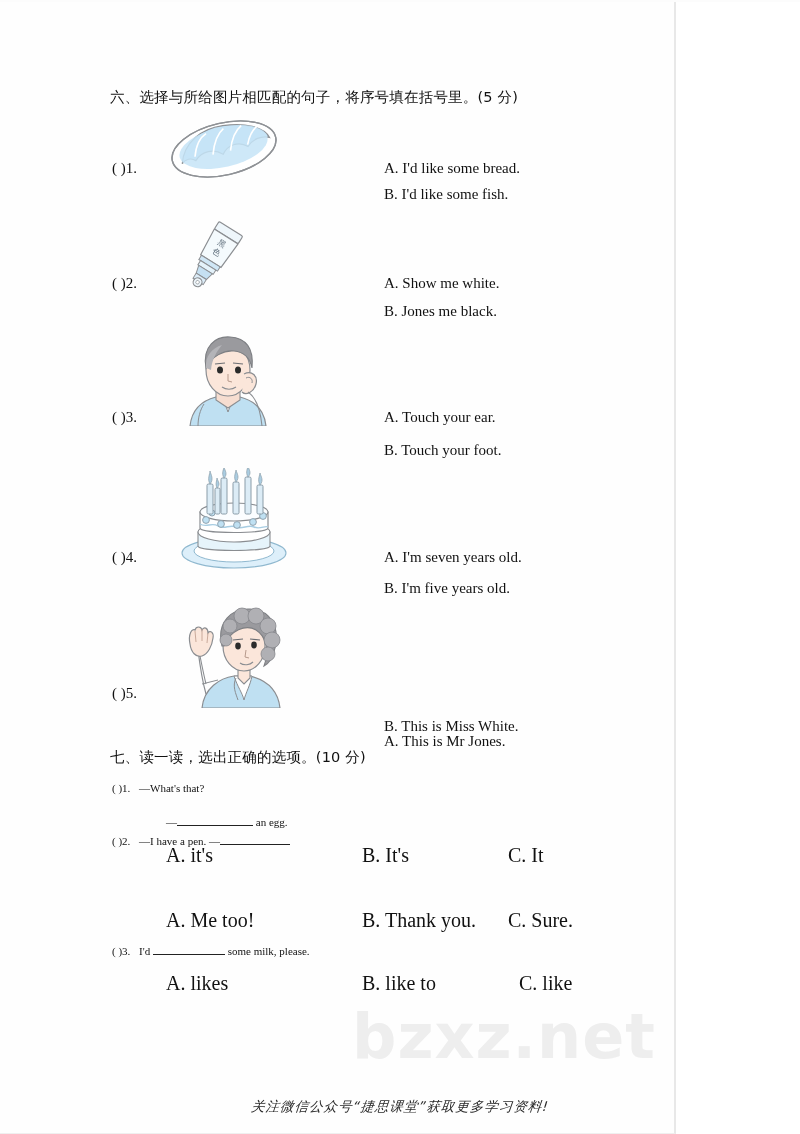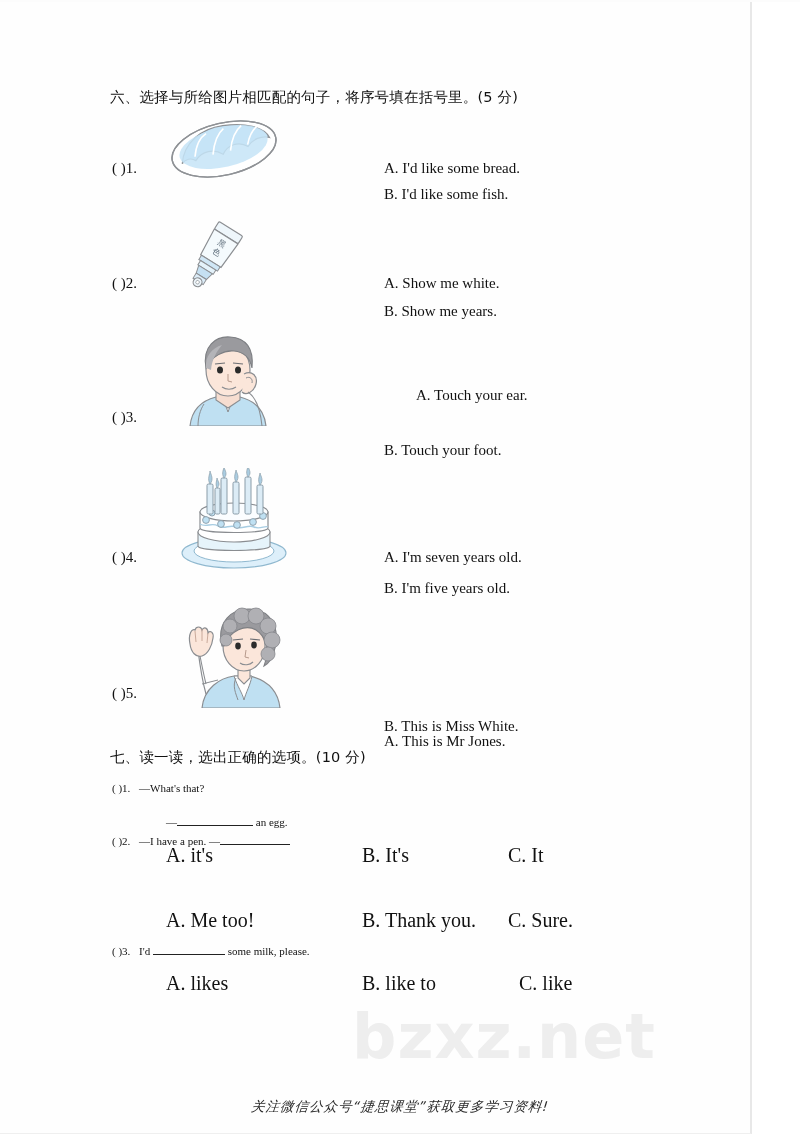--- a/index.html
+++ b/index.html
@@ -12,21 +12,21 @@
     width: 800px;
     height: 1134px;
     position: relative;
     overflow: hidden;
     font-family: "Liberation Serif", "DejaVu Serif", serif;
     color: #1a1a1a;
   }
   .page {
     position: absolute;
     left: 0; top: 0;
-    width: 752px;
+    width: 676px;
     height: 1134px;
     background: #fefefe;
     box-sizing: border-box;
     border-right: 2px solid #e8e8e8;
     border-bottom: 1px solid #efefef;
   }
   .paper-edge-top {
     position: absolute;
     left: 0; top: 0;
     width: 800px; height: 2px;
@@ -150,21 +150,21 @@
           <path d="M30 54 L46 54 L44 62 L32 62 Z" fill="#c5e0f2" stroke="#8b8e92" stroke-width="1"></path>
           <rect x="32" y="62" width="12" height="6" fill="#dcecf7" stroke="#8b8e92" stroke-width="1"></rect>
           <circle cx="38" cy="69" r="4.4" fill="#eef6fb" stroke="#8b8e92" stroke-width="1.2"></circle>
           <circle cx="38" cy="69" r="1.8" fill="#ffffff" stroke="#9aa0a5" stroke-width="0.8"></circle>
           <text x="38" y="26" font-family="DejaVu Sans, sans-serif" font-size="8" fill="#5a6a78" text-anchor="middle">黑</text>
           <text x="38" y="36" font-family="DejaVu Sans, sans-serif" font-size="8" fill="#5a6a78" text-anchor="middle">色</text>
         </g>
       </svg>
     </div>
     <div class="opt-line" style="left:384px; top:275px;">A. Show me white.</div>
-    <div class="opt-line" style="left:384px; top:303px;">B. Show me years.</div>
+    <div class="opt-line" style="left:384px; top:303px;">B. Jones me black.</div>
 
     <div class="pm-bracket" style="left:112px; top:409px;">(      )3.</div>
     <div class="pm-pic" style="left:182px; top:334px;">
       <svg width="92" height="92" viewBox="0 0 92 92">
         <path d="M8 92 C10 74, 22 66, 34 63 L58 63 C70 66, 82 74, 84 92 Z" fill="#bfe0f2" stroke="#8a8d91" stroke-width="1.2"></path>
         <path d="M40 62 L46 78 L52 62 L48 60 L44 60 Z" fill="#ffffff" stroke="#8a8d91" stroke-width="1"></path>
         <path d="M34 56 L34 66 L46 74 L58 66 L58 56 Z" fill="#f6ddd0" stroke="#8a8d91" stroke-width="1.1"></path>
         <ellipse cx="46" cy="36" rx="22" ry="26" fill="#fbe6da" stroke="#8a8d91" stroke-width="1.2"></ellipse>
         <path d="M24 34 C20 12, 34 2, 48 3 C64 4, 72 14, 70 34 C68 24, 62 18, 52 17
                  C42 16, 30 22, 24 34 Z" fill="#9a9a9e" stroke="#7d7f83" stroke-width="1.1"></path>
@@ -174,21 +174,21 @@
         <path d="M33 30 L43 29" stroke="#6c6e72" stroke-width="1.2" fill="none"></path>
         <path d="M51 29 L61 30" stroke="#6c6e72" stroke-width="1.2" fill="none"></path>
         <path d="M46 40 L46 47 L50 48" stroke="#b79a8c" stroke-width="1" fill="none"></path>
         <path d="M40 53 C44 56, 50 56, 54 53" stroke="#8a8d91" stroke-width="1.1" fill="none"></path>
         <path d="M62 40 C70 36, 76 42, 74 50 C72 58, 64 62, 60 58" fill="#fbe6da" stroke="#8a8d91" stroke-width="1.2"></path>
         <path d="M64 44 C68 42, 71 45, 70 49" stroke="#8a8d91" stroke-width="1" fill="none"></path>
         <path d="M66 58 C72 62, 78 72, 80 92" stroke="#8a8d91" stroke-width="1.1" fill="none"></path>
         <path d="M22 70 C18 76, 16 84, 16 92" stroke="#8a8d91" stroke-width="1" fill="none"></path>
       </svg>
     </div>
-    <div class="opt-line" style="left:384px; top:387px;margin-left:32px;">A. Touch your ear.</div>
+    <div class="opt-line" style="left:384px; top:409px;">A. Touch your ear.</div>
     <div class="opt-line" style="left:384px; top:442px;">B. Touch your foot.</div>
 
     <div class="pm-bracket" style="left:112px; top:549px;">(      )4.</div>
     <div class="pm-pic" style="left:176px; top:468px;">
       <svg width="116" height="102" viewBox="0 0 116 102">
         <ellipse cx="58" cy="85" rx="52" ry="15" fill="#ddeffa" stroke="#8fb8cf" stroke-width="1.1"></ellipse>
         <ellipse cx="58" cy="83" rx="40" ry="11" fill="#ffffff" stroke="#8fb8cf" stroke-width="1"></ellipse>
         <path d="M22 64 L22 78 C22 84, 94 84, 94 78 L94 64 Z" fill="#e6f4fb" stroke="#8a8d91" stroke-width="1.1"></path>
         <ellipse cx="58" cy="64" rx="36" ry="10" fill="#ffffff" stroke="#8a8d91" stroke-width="1.1"></ellipse>
         <path d="M24 60 L24 44 C24 38, 92 38, 92 44 L92 60 C92 66, 24 66, 24 60 Z" fill="#ffffff" stroke="#8a8d91" stroke-width="1.2"></path>

